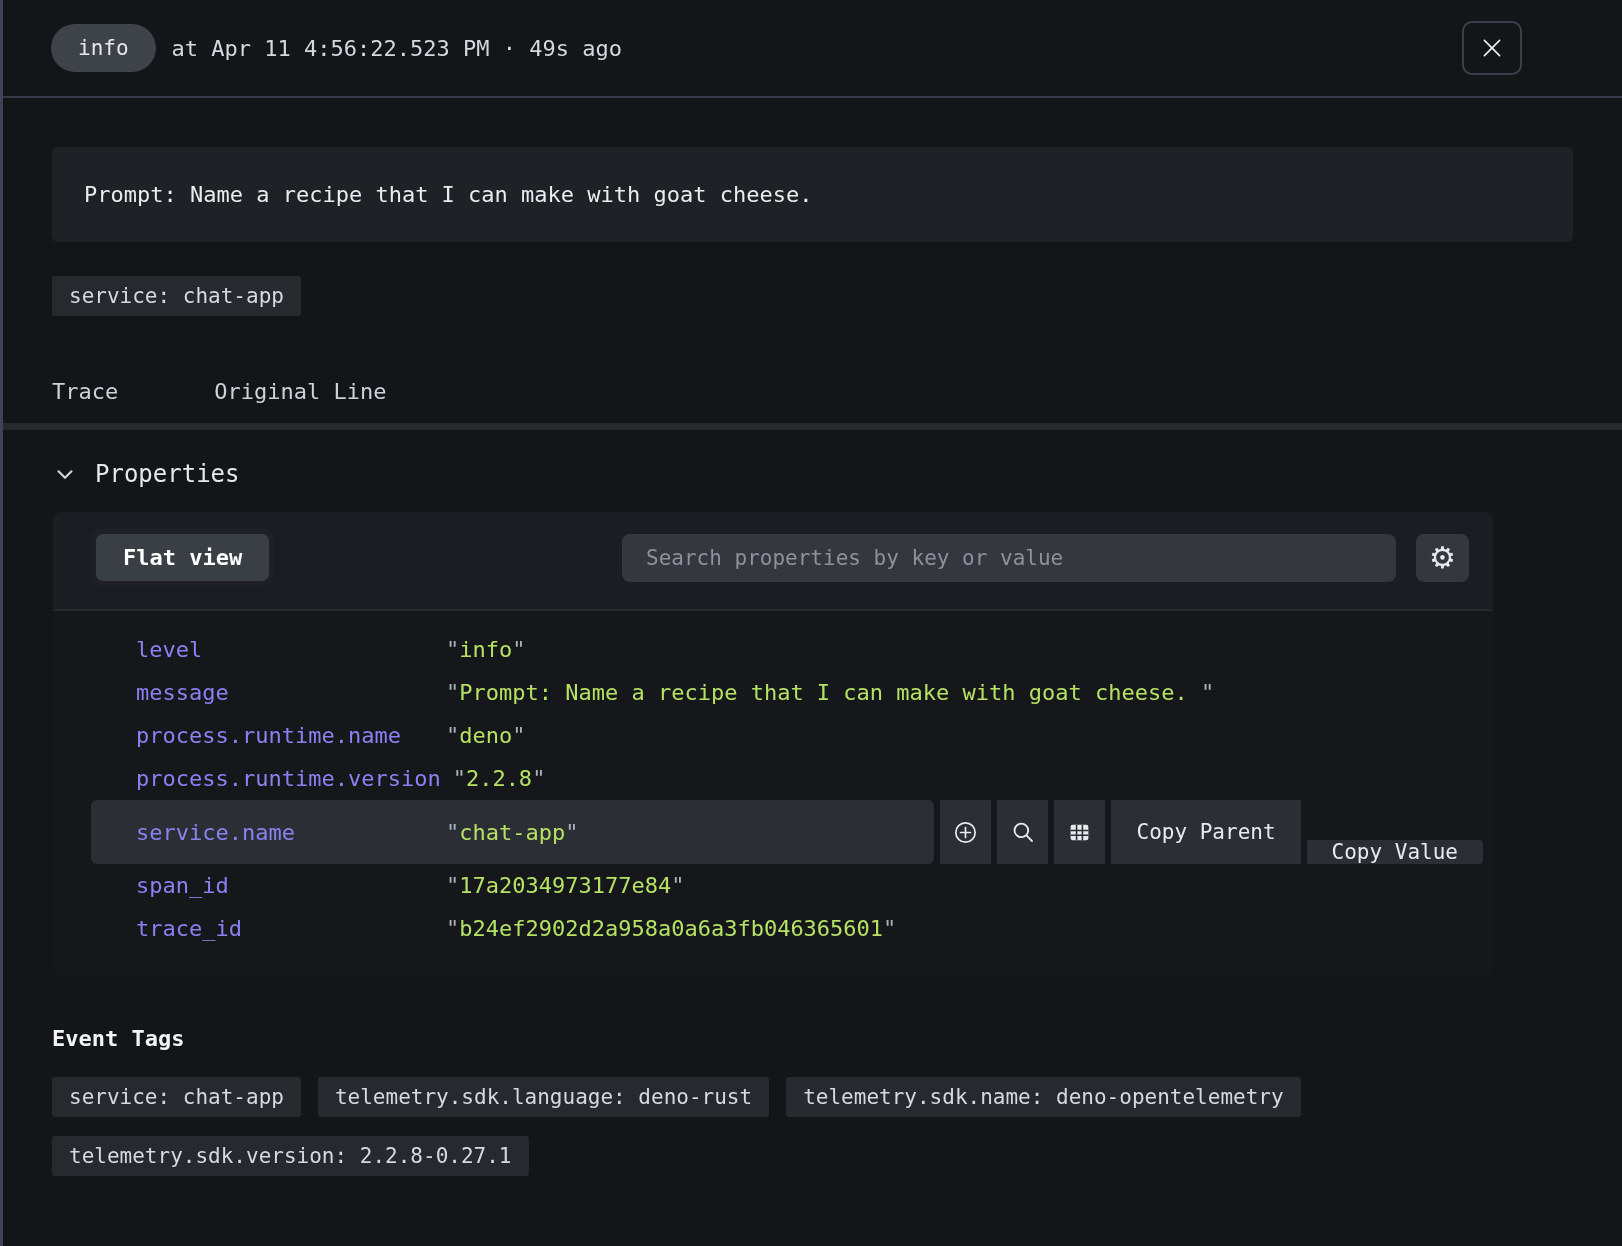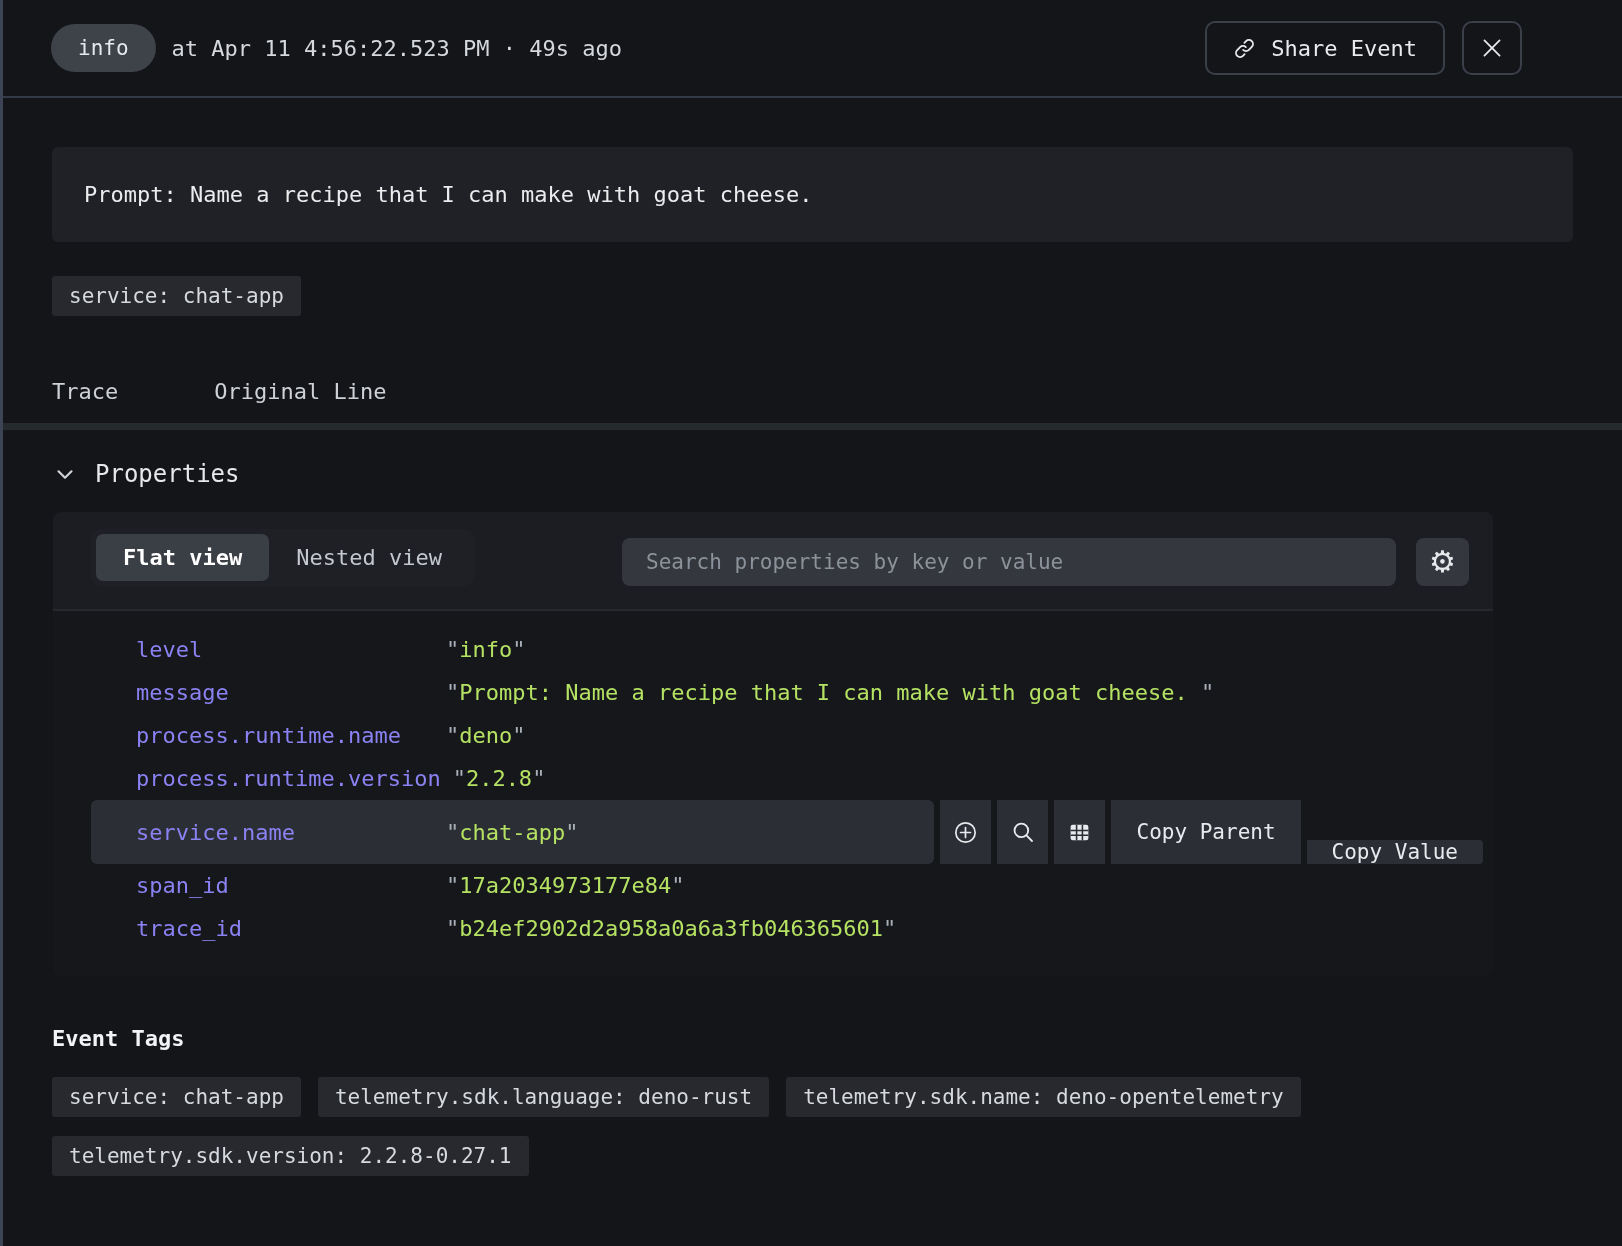--- a/index.html
+++ b/index.html
@@ -67,21 +67,21 @@
   
   .section-head {
     display:flex; align-items:center; gap:17px;
     margin:30px 0 0 49px; font-size:24px; color:#e6e8ec; cursor:pointer;
   }
   .card {
     margin:24px 132px 0 50px; width:1440px;
     border-radius:8px; overflow:hidden;
   }
   .controls {
-    background:#1b1d22; display:flex; align-items:flex-end;
+    background:#1b1d22; display:flex; align-items:center;
     padding:17px 24px 23px 38px;
   }
   .toggle-group {
     background:#1e2025; border-radius:9px; padding:5px; display:flex; align-items:center;
   }
   .toggle-opt { font-size:22px; padding:11px 27px; color:#c3c8ce; cursor:pointer; border-radius:7px; white-space:nowrap; }
   .toggle-opt.active { background:#3a3e45; color:#ffffff; font-weight:bold; }
   .search-input {
     margin-left:auto; width:774px; height:48px;
     background:#34373e; border:none; outline:none; border-radius:8px;
@@ -129,29 +129,20 @@
 </head>
 <body>
 
 
 
 
 <div class="header">
   <span class="badge">info</span>
   <span class="timestamp">at Apr 11 4:56:22.523 PM · 49s ago</span>
   <span class="hdr-spacer"></span>
-  <div class="share-btn">
-    <span>
-      <svg width="23" height="23" viewBox="0 0 24 24" fill="none" stroke="currentColor" stroke-width="1.9" stroke-linecap="round" stroke-linejoin="round">
-          <path d="M10.6 13.4a4.2 4.2 0 0 0 6 0l3-3a4.24 4.24 0 0 0-6-6l-1.7 1.7"></path>
-          <path d="M13.4 10.6a4.2 4.2 0 0 0-6 0l-3 3a4.24 4.24 0 0 0 6 6l1.7-1.7"></path>
-        </svg>
-    </span>
-    <span>Share Event</span>
-  </div>
   <div class="close-btn">
     <span>
       <svg width="26" height="26" viewBox="0 0 24 24" fill="none" stroke="currentColor" stroke-width="1.6" stroke-linecap="round">
           <line x1="5" y1="5" x2="19" y2="19"></line>
           <line x1="19" y1="5" x2="5" y2="19"></line>
         </svg>
     </span>
   </div>
 </div>
 
@@ -170,21 +161,20 @@
         <polyline points="6 9.5 12 15.5 18 9.5"></polyline>
       </svg>
   </span>
   <span>Properties</span>
 </div>
 
 <div class="card">
   <div class="controls">
     <div class="toggle-group">
       <span class="toggle-opt active">Flat view</span>
-      <span class="toggle-opt">Nested view</span>
     </div>
     <input class="search-input" type="text" placeholder="Search properties by key or value" style="">
     <div class="gear-btn">
       <span class="gear-glyph">⚙</span>
     </div>
   </div>
   <div class="card-divider"></div>
   <div class="ptable">
       <div class="prow">
         <div class="prow-main">

